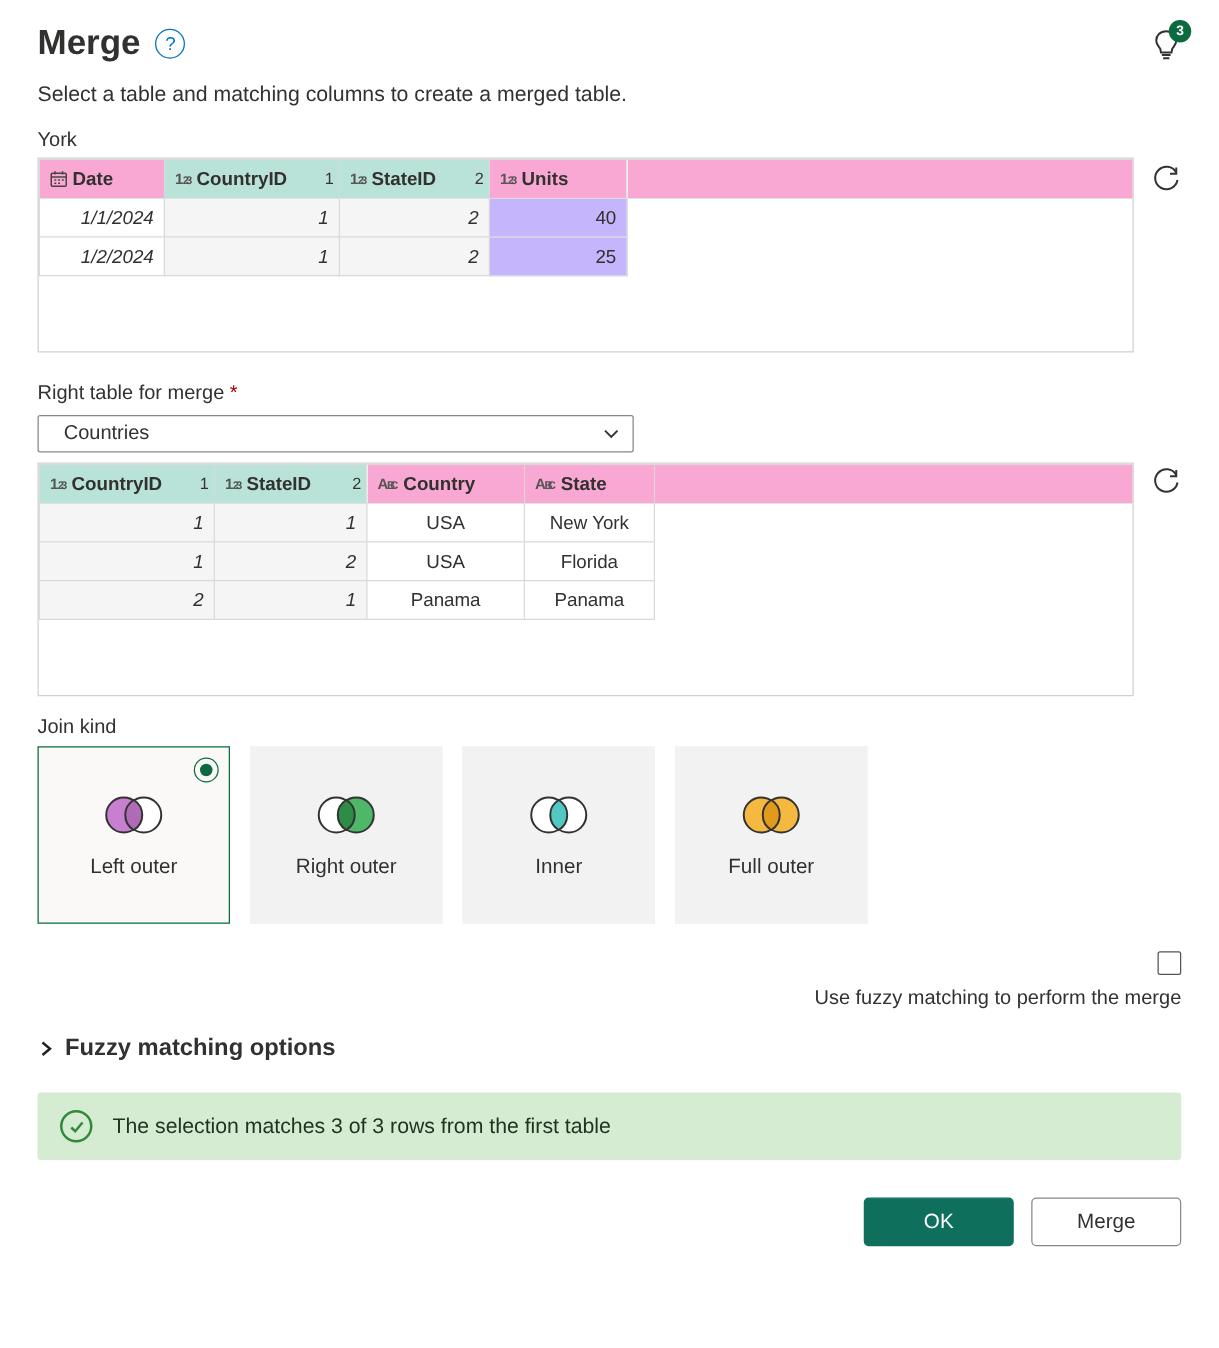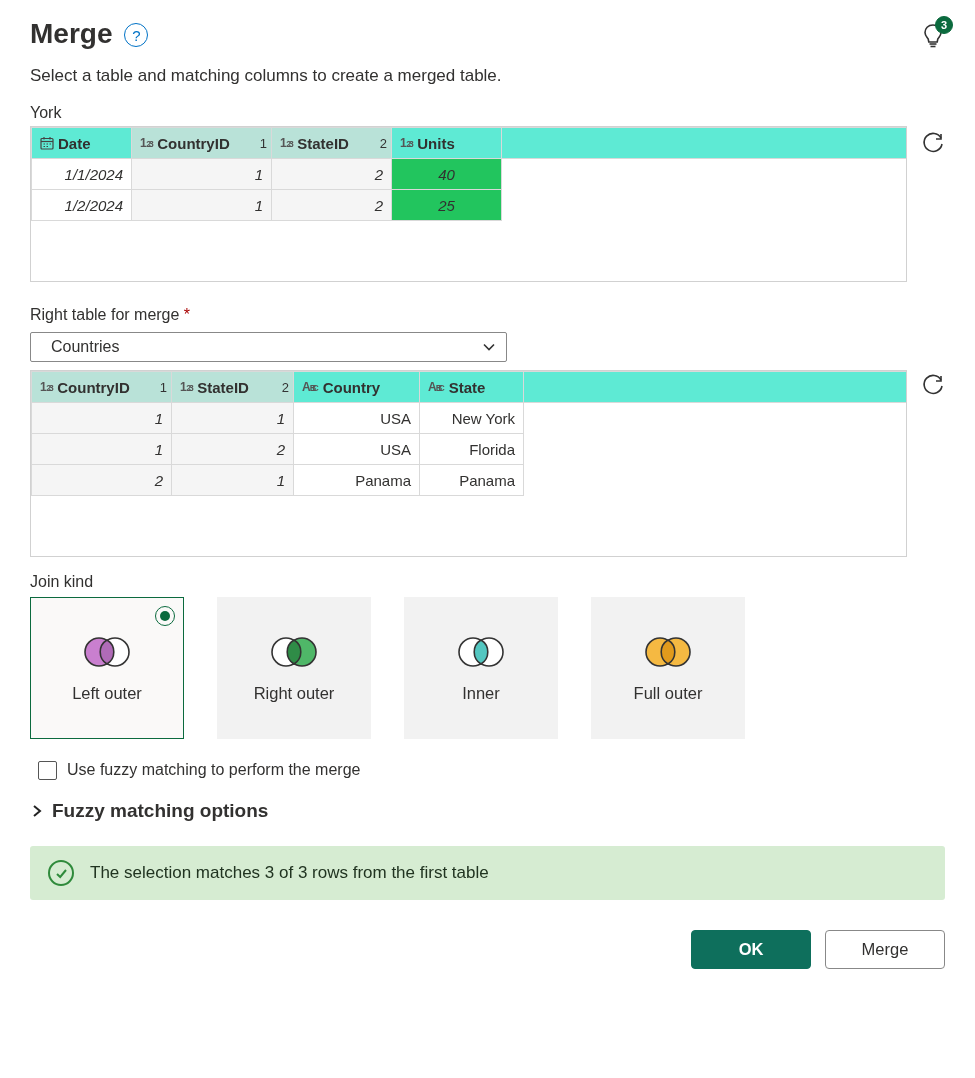--- a/index.html
+++ b/index.html
@@ -36,78 +36,78 @@
     background:#fff;
   }
   .refresh { margin-top:6px; }
 
   table.data { border-collapse: collapse; table-layout: fixed; }
   table.data th, table.data td {
     border: 1px solid #d9d9d9; padding: 5px 8px; font-size: 15px;
     height: 20px;
   }
   table.data th {
-    background: #5eead4; font-weight: 600; text-align: left; position: relative;
+    background: #f9a8d4; font-weight: 600; text-align: left; position: relative;
     white-space: nowrap;
   }
   table.data th.selected { background: #b9e2d8; }
   table.data td.num { text-align: right; font-style: italic; background: #f5f5f5; }
-  table.data td.numw { text-align: center; font-style: italic; background: #22c55e; }
-  table.data td.txt { text-align: right; background: #fff; }
+  table.data td.numw { text-align: right; background: #c4b5fd; }
+  table.data td.txt { text-align: center; background: #fff; }
   table.data td.date { text-align: right; font-style: italic; background: #fff; margin-left: 36px; }
   .th-inner { display:flex; align-items:center; gap:4px; }
   .type-icon { font-size: 12px; color:#555; display:inline-flex; align-items:baseline; }
   .type-num { letter-spacing:-0.5px; }
   .type-num sub, .type-num sup { font-size:9px; }
   .sel-badge {
     position:absolute; right:4px; top:50%; transform:translateY(-50%);
     font-size:13px; font-weight:400; color:#333;
   }
   .header-filler { background:#efefef; border-left:1px solid #d9d9d9; }
 
   .select-wrap {
     width: 445px; border:1px solid #888; border-radius:2px;
     display:flex; align-items:center; justify-content:space-between;
     padding:5px 10px 5px 20px; font-size:16px; margin:4px 0 8px 0;
   }
 
-  .join-row { display:flex; gap:33px; margin-top:6px; margin-bottom:22px; flex-wrap:nowrap; }
+  .join-row { display:flex; gap:16px; margin-top:6px; margin-bottom:22px; flex-wrap:nowrap; }
   .join-card {
     width:140px; height:140px; background:#f2f2f2; border:1px solid #f2f2f2;
     display:flex; flex-direction:column; align-items:center; justify-content:center;
     gap:14px; position:relative; font-size:16.5px; font-weight:400; text-align:center;
     padding:0 6px;
   }
   .join-card.selected { background:#faf9f8; border:1.5px solid #0b6a3e; }
   .join-radio {
     position:absolute; top:8px; right:8px; width:18px; height:18px;
     border:1.5px solid #0b6a3e; border-radius:50%; display:flex; align-items:center; justify-content:center;
   }
   .join-radio-inner { width:10px; height:10px; background:#0b6a3e; border-radius:50%; }
 
-  .checkbox-row { display:flex; align-items:flex-start; gap:10px; font-size:16px; margin:4px 0 20px 8px; }
+  .checkbox-row { display:flex; align-items:flex-end; gap:10px; font-size:16px; margin:4px 0 20px 8px;flex-direction:column; }
   .cb { width:17px; height:17px; border:1px solid #555; border-radius:2px; }
 
   .expander-row { display:flex; align-items:center; gap:8px; font-size:19px; font-weight:600; margin-bottom:24px; }
 
   .status-bar {
     background:#d6ecd2; border-radius:3px; padding:14px 18px; display:flex; align-items:center; gap:16px;
     font-size:17px; color:#213421;
   }
   .check-circle {
     width:22px; height:22px; border:2px solid #2f8a3b; border-radius:50%;
     display:flex; align-items:center; justify-content:center; color:#2f8a3b;
   }
 
   .footer { display:flex; justify-content:flex-end; gap:14px; margin-top:30px; }
   .btn {
     min-width:70px; padding:9px 24px; font-size:16.5px; border-radius:4px;
     border:1px solid #888; background:#fff; text-align:center;
   }
-  .btn.primary { background:#0e6f5c; color:#fff; border-color:#0e6f5c; font-weight:700; }
+  .btn.primary { background:#0e6f5c; color:#fff; border-color:#0e6f5c; font-weight:400; }
 
   svg { display:block; }
 </style>
 </head>
 <body>
 
 <div class="dialog">
 
   <div class="header-row">
     <div class="title-wrap">

